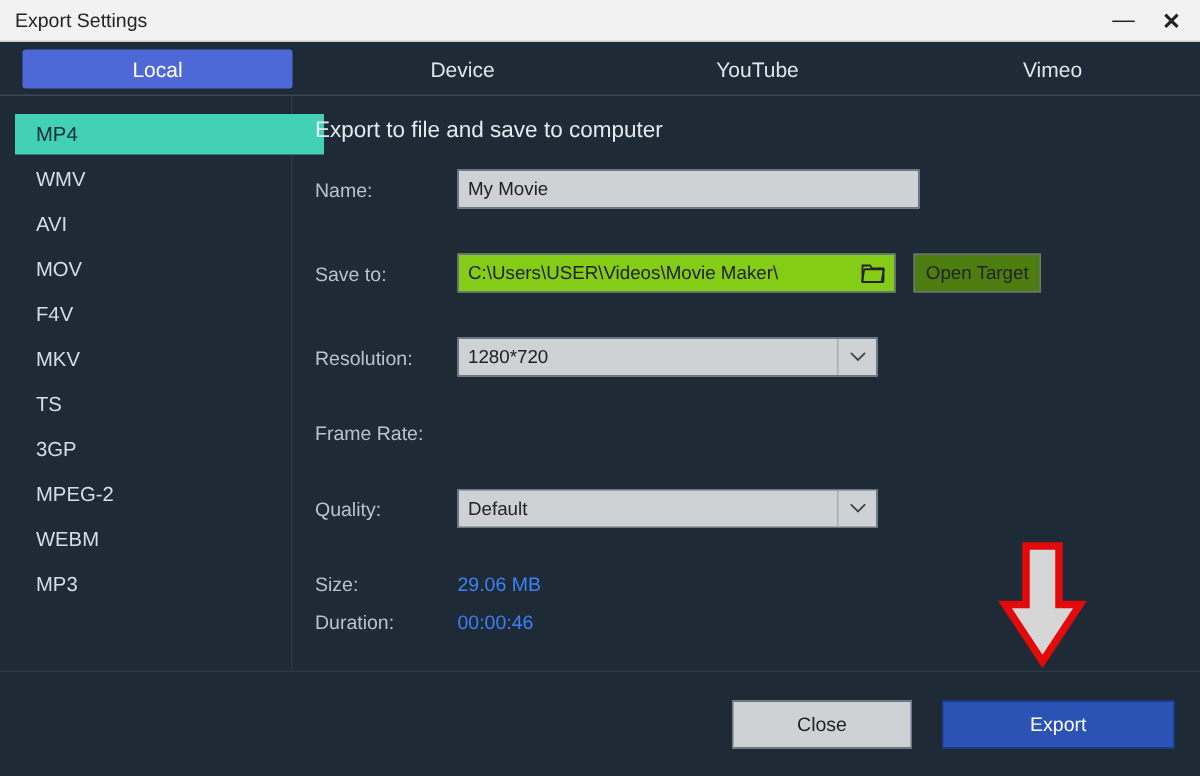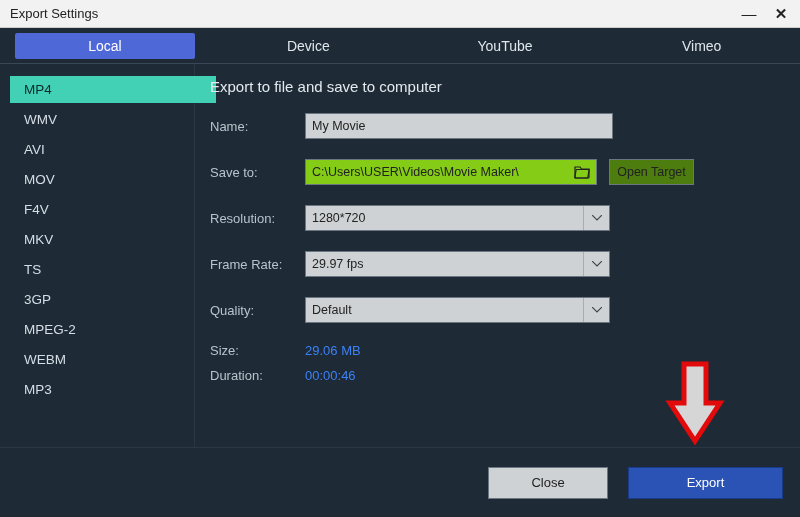--- a/index.html
+++ b/index.html
@@ -94,21 +94,21 @@
   }
   .main h2 {
     font-size: 15px;
     font-weight: normal;
     color: #e3eaef;
     margin-bottom: 18px;
   }
   .row {
     display: flex;
     align-items: center;
-    margin-bottom: 20px;
+    margin-bottom: 30px;
   }
   .row .lbl {
     width: 95px;
     color: #b9c3cc;
     font-size: 13px;
   }
   .row .ctrl {
     flex: 0 0 280px;
     display: flex;
   }
@@ -140,21 +140,21 @@
     position: absolute;
     right: 4px;
     top: 2px;
     width: 20px;
     height: 20px;
     display: flex;
     align-items: center;
     justify-content: center;
   }
   .select-box {
-    width: 305px;
+    width: 280px;
     height: 26px;
     background: #cfd2d4;
     border: 1px solid #6a7682;
     display: flex;
     align-items: center;
     padding-left: 6px;
     color: #222;
     font-size: 12.5px;
     position: relative;
     cursor: pointer;
@@ -297,30 +297,20 @@
               <svg width="10" height="6">
                   <path d="M0 0 L5 5 L10 0" fill="none" stroke="#444" stroke-width="1.2"></path>
                 </svg>
             </span>
           </div>
         </div>
       </div>
 
       <div class="row">
         <div class="lbl">Frame Rate:</div>
-        <div class="ctrl">
-          <div class="select-box">
-            <span>29.97 fps</span>
-            <span class="chev">
-              <svg width="10" height="6">
-                  <path d="M0 0 L5 5 L10 0" fill="none" stroke="#444" stroke-width="1.2"></path>
-                </svg>
-            </span>
-          </div>
-        </div>
       </div>
 
       <div class="row">
         <div class="lbl">Quality:</div>
         <div class="ctrl">
           <div class="select-box">
             <span>Default</span>
             <span class="chev">
               <svg width="10" height="6">
                   <path d="M0 0 L5 5 L10 0" fill="none" stroke="#444" stroke-width="1.2"></path>

